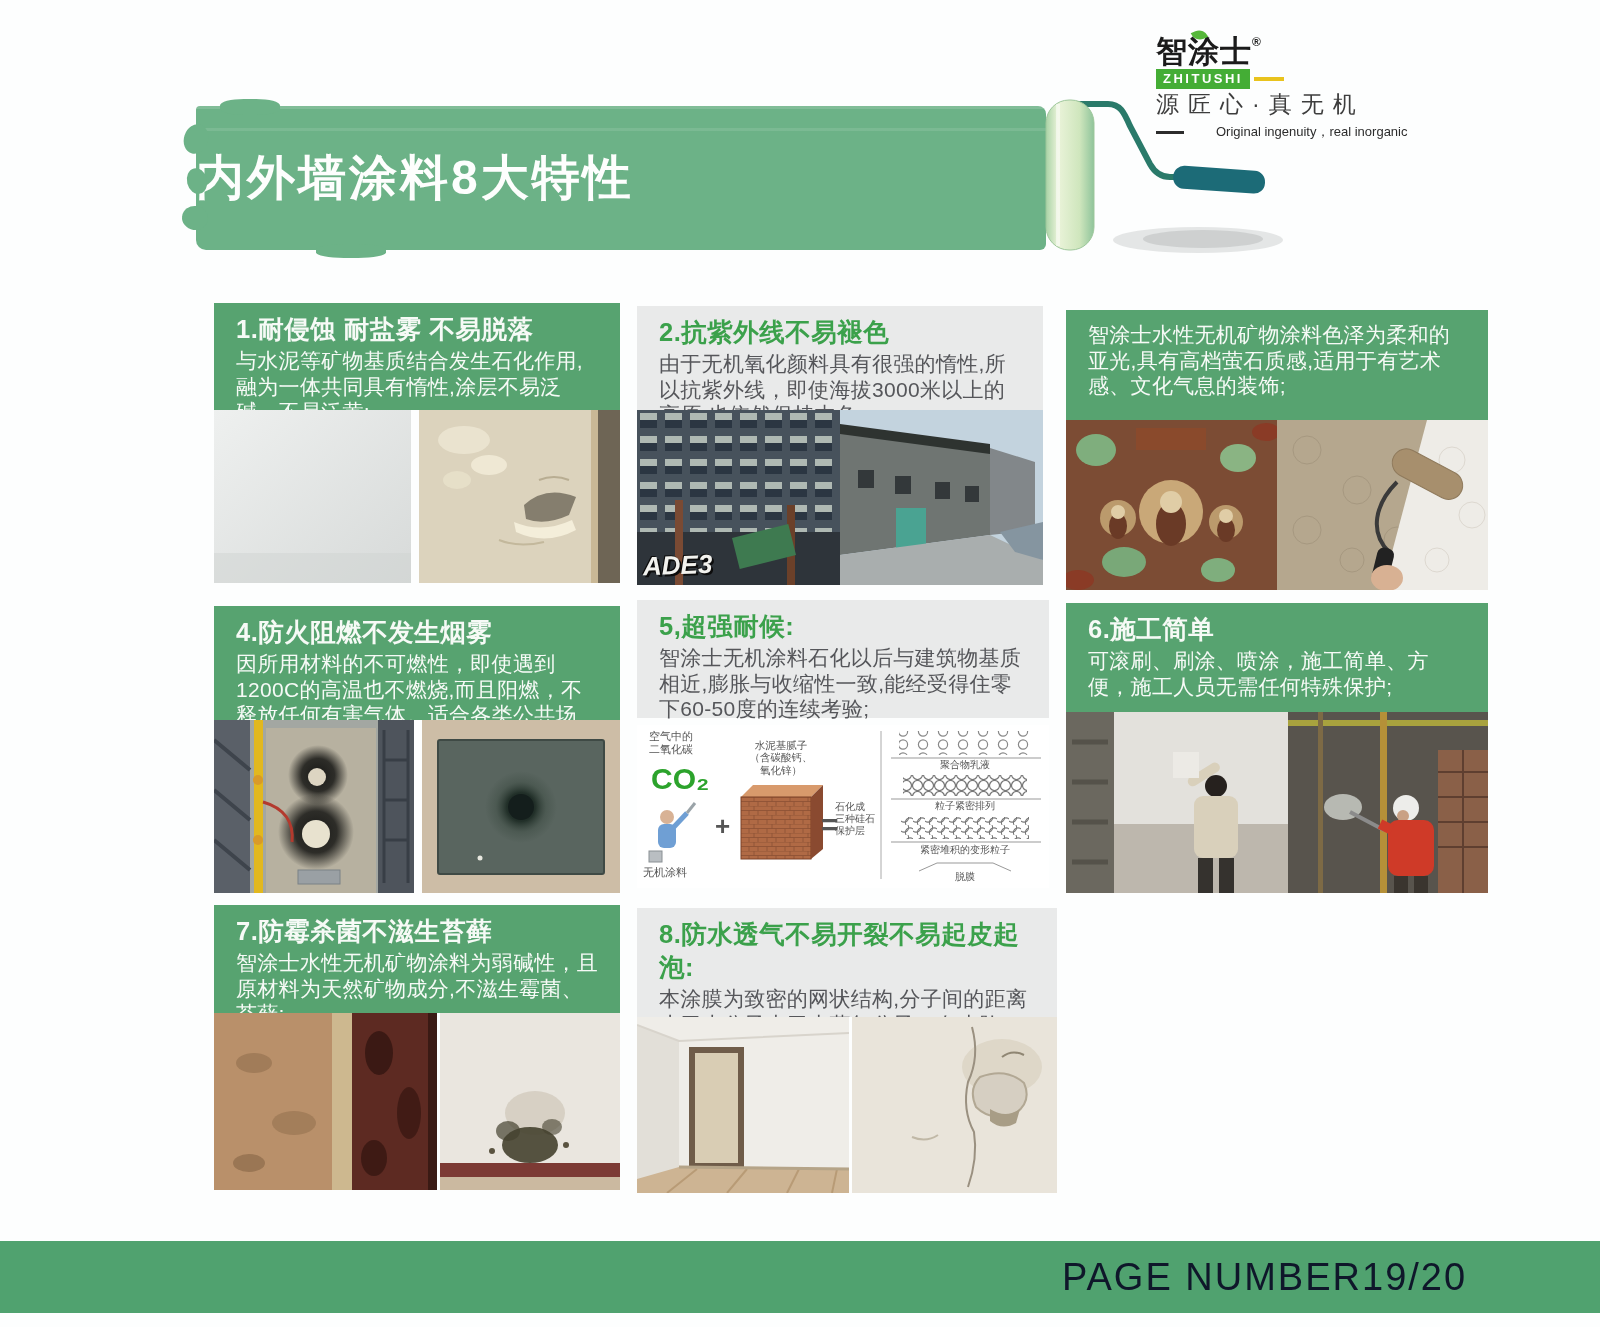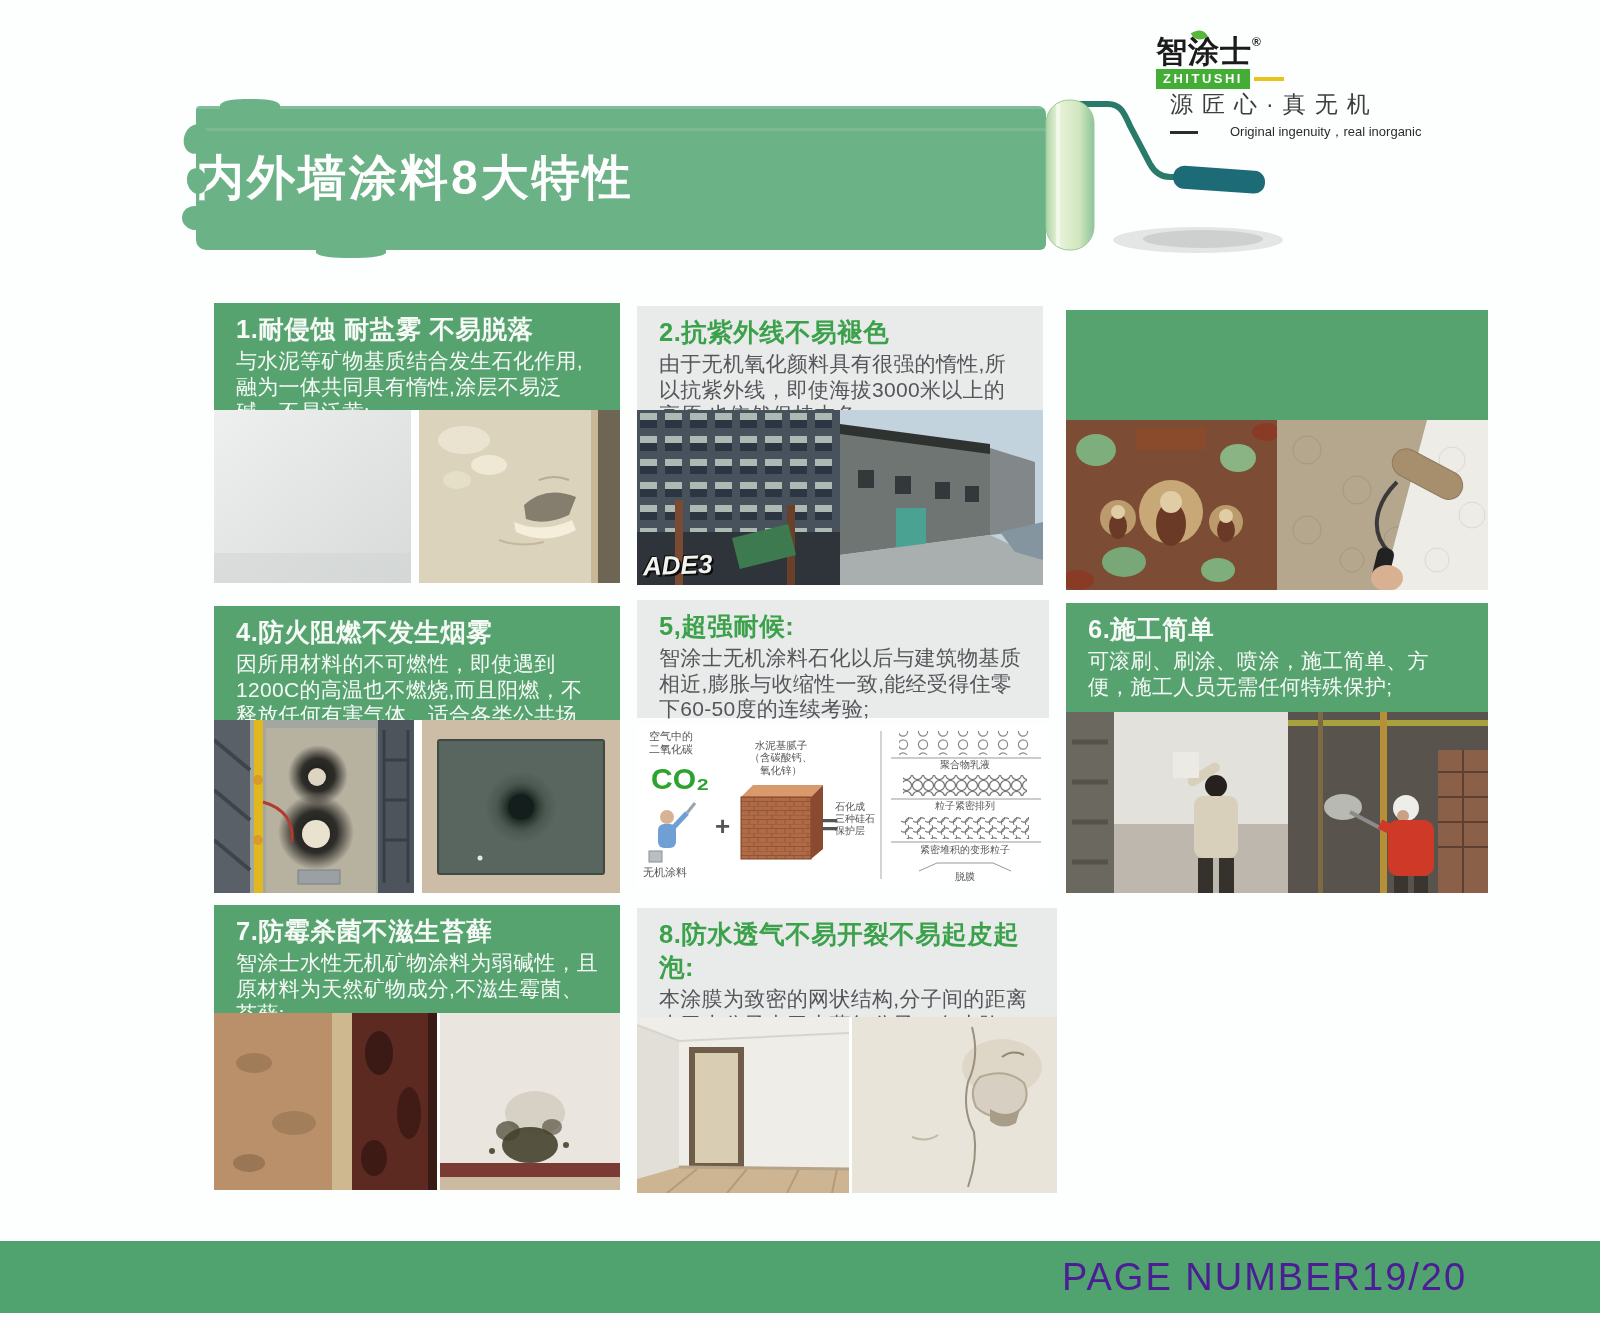--- a/index.html
+++ b/index.html
@@ -11,21 +11,21 @@
   .logo{position:absolute;left:1156px;top:36px;display:flex;align-items:flex-start;flex-direction:column;}
   .logo-left{position:relative;}
   .logo-cn{font-size:31px;font-weight:bold;color:#1b1b1b;letter-spacing:1px;line-height:1;}
   .logo-cn .reg{font-size:12px;vertical-align:top;}
   .leaf{position:absolute;left:36px;top:-6px;width:15px;height:10px;background:#56b83a;
         border-radius:0 12px 0 12px;transform:rotate(-22deg);}
   .logo-box-row{display:flex;align-items:center;margin-top:2px;}
   .logo-box{background:#44ad35;color:#fff;font-size:13px;font-weight:bold;
             letter-spacing:2.5px;padding:2px 7px;line-height:1.2;}
   .yellow-tick{width:30px;height:4px;background:#e9c31d;margin-left:4px;}
-  .logo-right{margin-left:14px;padding-top:2px;}
+  .logo-right{padding-top:2px;}
   .tagline-cn{font-size:23px;color:#3d3d3d;letter-spacing:9px;line-height:1.2;}
   .tagline-en{font-size:13px;color:#2c2c2c;margin-top:5px;display:flex;align-items:center;gap:26px;}
   .dash{display:inline-block;width:28px;height:3px;background:#2c2c2c;margin-right:6px;}
   
   .brush{position:absolute;left:196px;top:106px;width:850px;height:144px;background:#6cb287;
          border-radius:4px 8px 6px 10px;display:flex;align-items:center;
          background-image:linear-gradient(180deg,rgba(255,255,255,.14) 0 3px,transparent 3px 22px,
            rgba(255,255,255,.10) 22px 25px,transparent 25px 100%);}
   .blob{position:absolute;background:#6cb287;border-radius:50%;}
   .b1{left:-12px;top:18px;width:24px;height:30px;transform:rotate(18deg);}
@@ -52,21 +52,21 @@
   
   .diagram{position:relative;background:#fff;margin-top:7px;}
   .dlabel{position:absolute;color:#555;font-size:11px;line-height:1.18;white-space:pre-line;}
   .dlabel.center{text-align:center;}
   .co2{font-size:30px;font-weight:bold;color:#2ca32c;letter-spacing:0;}
   .op{font-size:26px;font-weight:bold;color:#555;}
   .stage{left:252px;width:152px;text-align:center;font-size:10px;}
   
   .footer-bar{position:absolute;left:0;top:1241px;width:1600px;height:72px;background:#50a26f;}
   .footer-text{position:absolute;left:1062px;top:0;height:72px;display:flex;align-items:center;
-               font-size:38px;color:#4c1d95;letter-spacing:2px;}
+               font-size:38px;color:#0f172a;letter-spacing:2px;}
 </style>
 </head>
 <body>
 
 <div class="logo">
   <div class="logo-left">
     <span class="leaf"></span>
     <div class="logo-cn"><span>智涂士</span><span class="reg">®</span></div>
     <div class="logo-box-row">
       <div class="logo-box">ZHITUSHI</div>
@@ -172,20 +172,21 @@
       <rect x="56" y="98" width="30" height="62" fill="#4aa392"></rect>
       <polygon points="150,38 195,52 195,120 150,125" fill="#82878a"></polygon>
       <polygon points="0,145 150,125 203,150 203,175 0,175" fill="#a9aeae"></polygon>
       <polygon points="160,122 203,112 203,150 175,142" fill="#8595a0"></polygon>
     </svg>
   </div>
 </div>
 
 <div class="card" style="left:1030px;top:310px;width:422px">
   <div class="band green" style="height:110px">
+    <div class="card-body">智涂士水性无机矿物涂料色泽为柔和的亚光,具有高档萤石质感,适用于有艺术感、文化气息的装饰;</div>
   </div>
   <div class="photos" style="height:170px">
     <svg width="211" viewBox="0 0 211 170" preserveAspectRatio="none">
       <rect width="211" height="170" fill="#7c4c34"></rect>
       <ellipse cx="30" cy="30" rx="20" ry="16" fill="#7fae7d"></ellipse>
       <ellipse cx="172" cy="38" rx="18" ry="14" fill="#8ab483"></ellipse>
       <ellipse cx="58" cy="142" rx="22" ry="15" fill="#79a878"></ellipse>
       <ellipse cx="152" cy="150" rx="17" ry="12" fill="#7fae7d"></ellipse>
       <rect x="70" y="8" width="70" height="22" fill="#8a4a2c"></rect>
       <circle cx="105" cy="92" r="32" fill="#c9a878"></circle>

